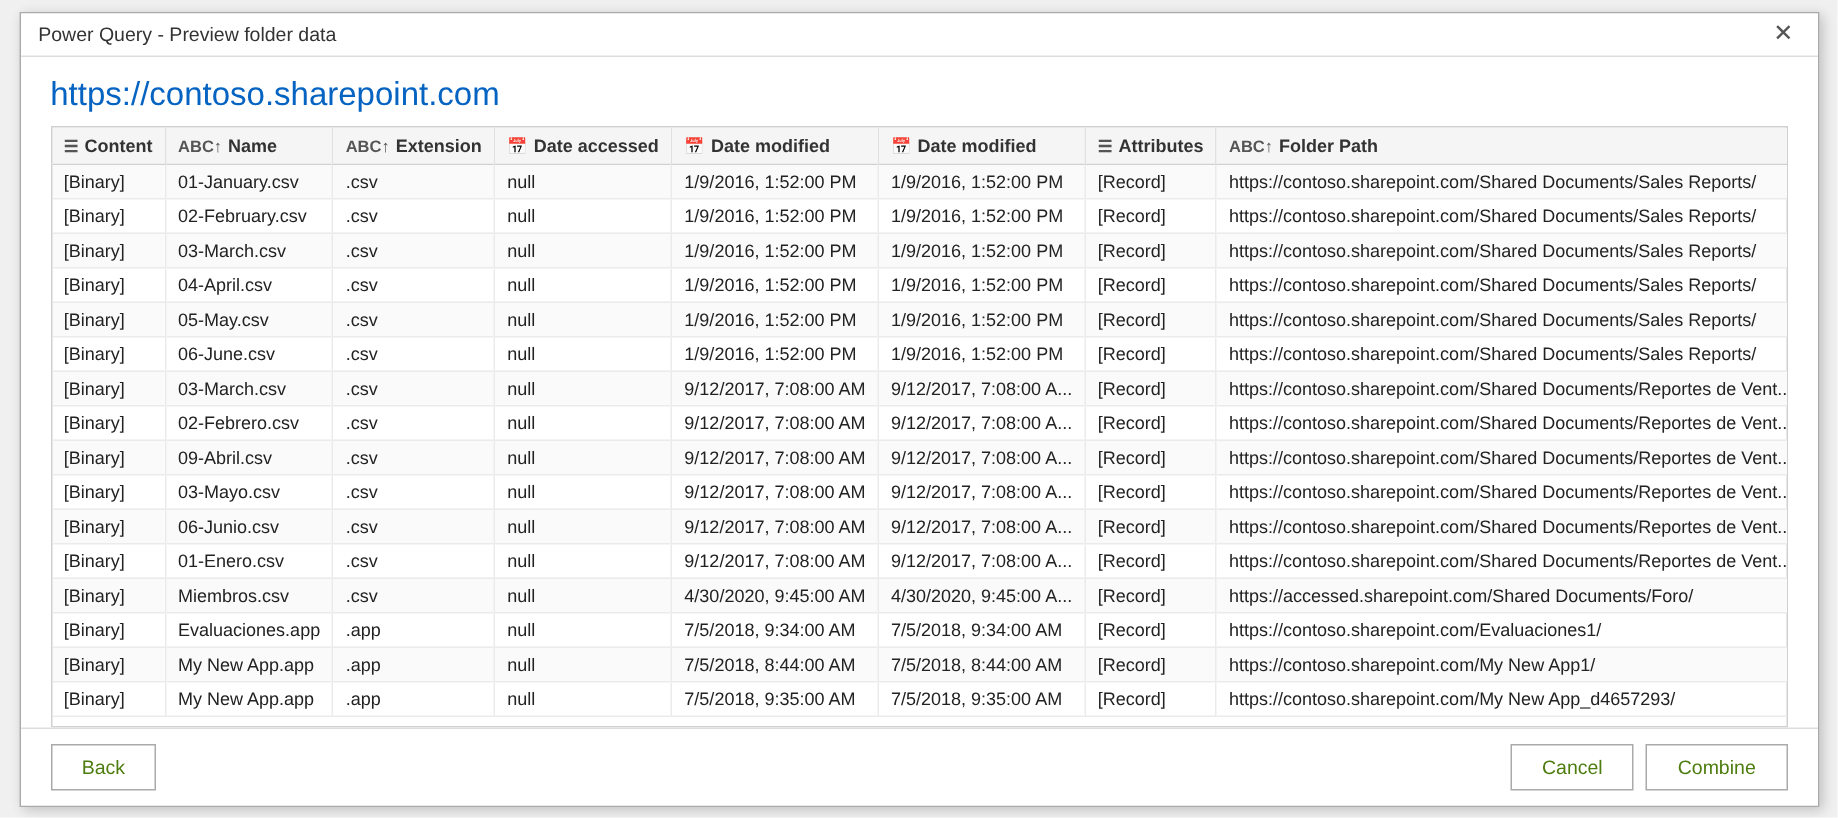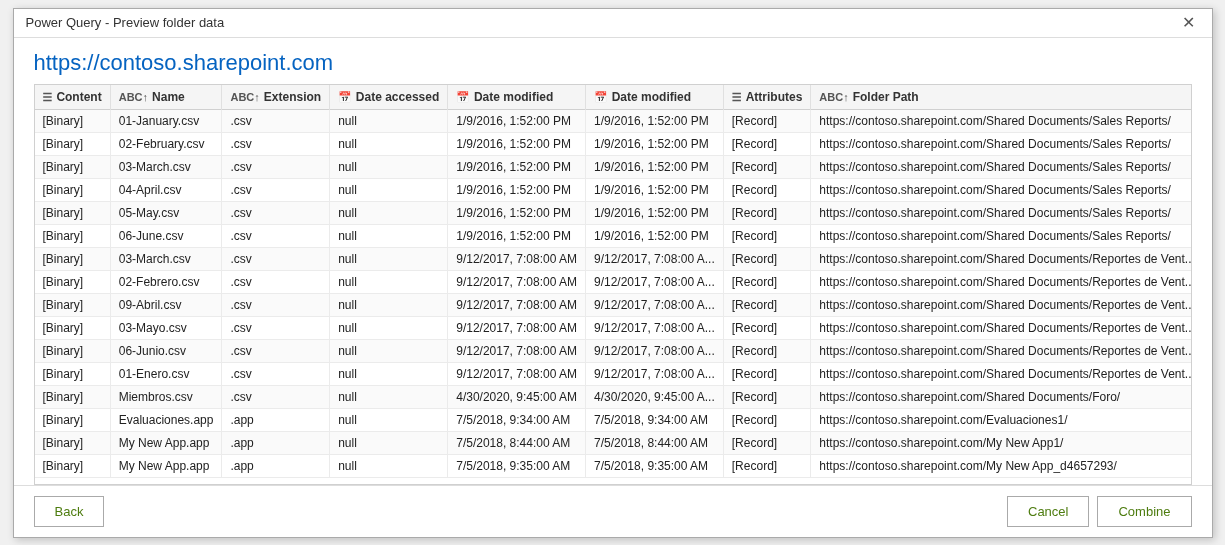--- a/index.html
+++ b/index.html
@@ -276,21 +276,21 @@
             <td>https://contoso.sharepoint.com/Shared Documents/Reportes de Vent...</td>
           </tr>
           <tr>
             <td>[Binary]</td>
             <td>Miembros.csv</td>
             <td>.csv</td>
             <td>null</td>
             <td>4/30/2020, 9:45:00 AM</td>
             <td>4/30/2020, 9:45:00 A...</td>
             <td>[Record]</td>
-            <td>https://contoso.sharepoint.com/Shared Documents/Foro/</td>
+            <td>https://accessed.sharepoint.com/Shared Documents/Foro/</td>
           </tr>
           <tr>
             <td>[Binary]</td>
             <td>Evaluaciones.app</td>
             <td>.app</td>
             <td>null</td>
             <td>7/5/2018, 9:34:00 AM</td>
             <td>7/5/2018, 9:34:00 AM</td>
             <td>[Record]</td>
             <td>https://contoso.sharepoint.com/Evaluaciones1/</td>

